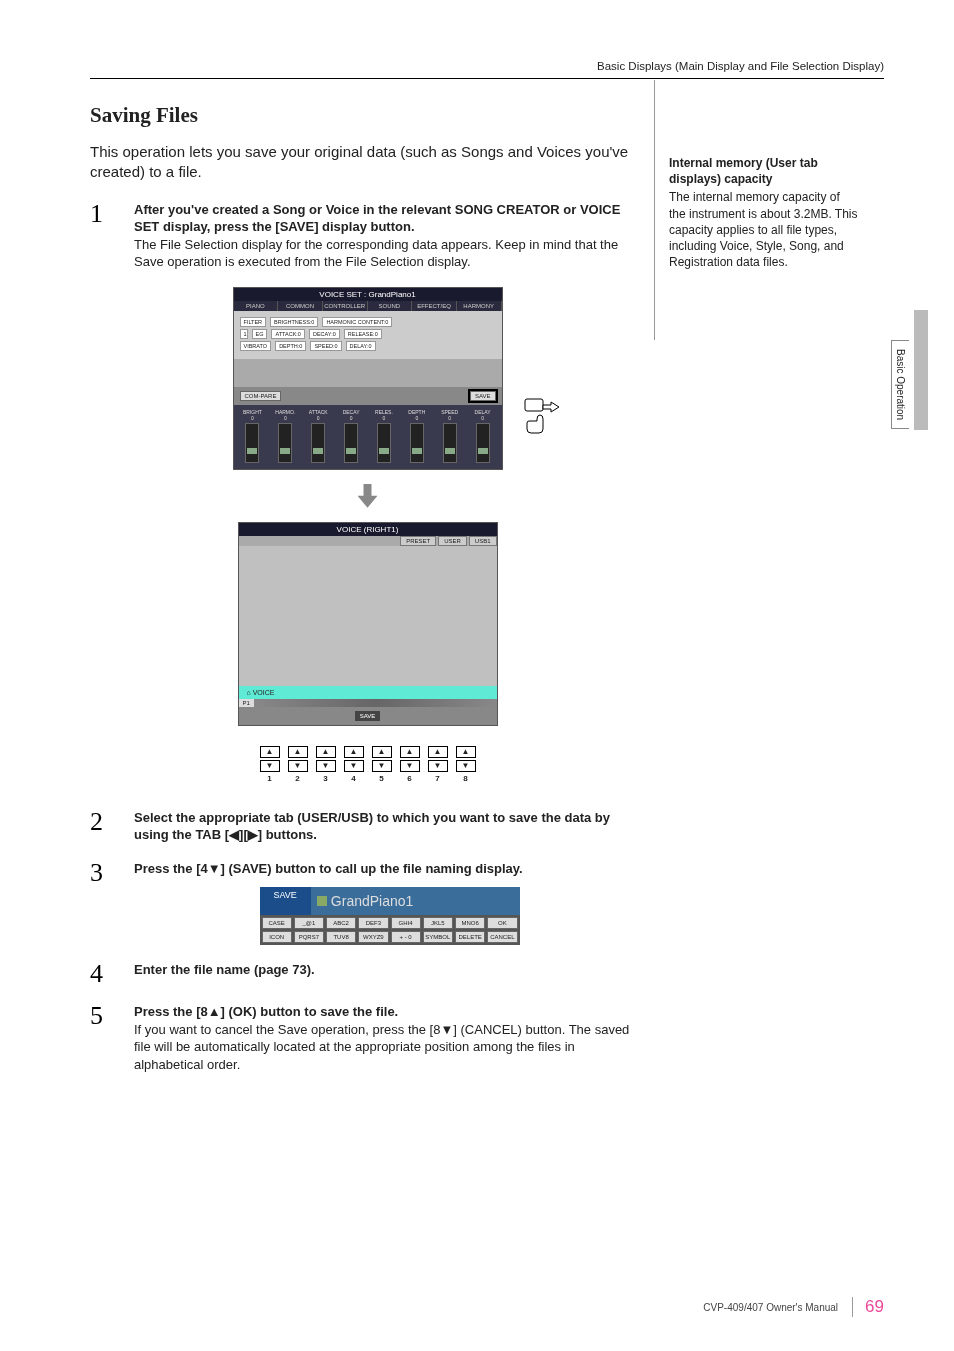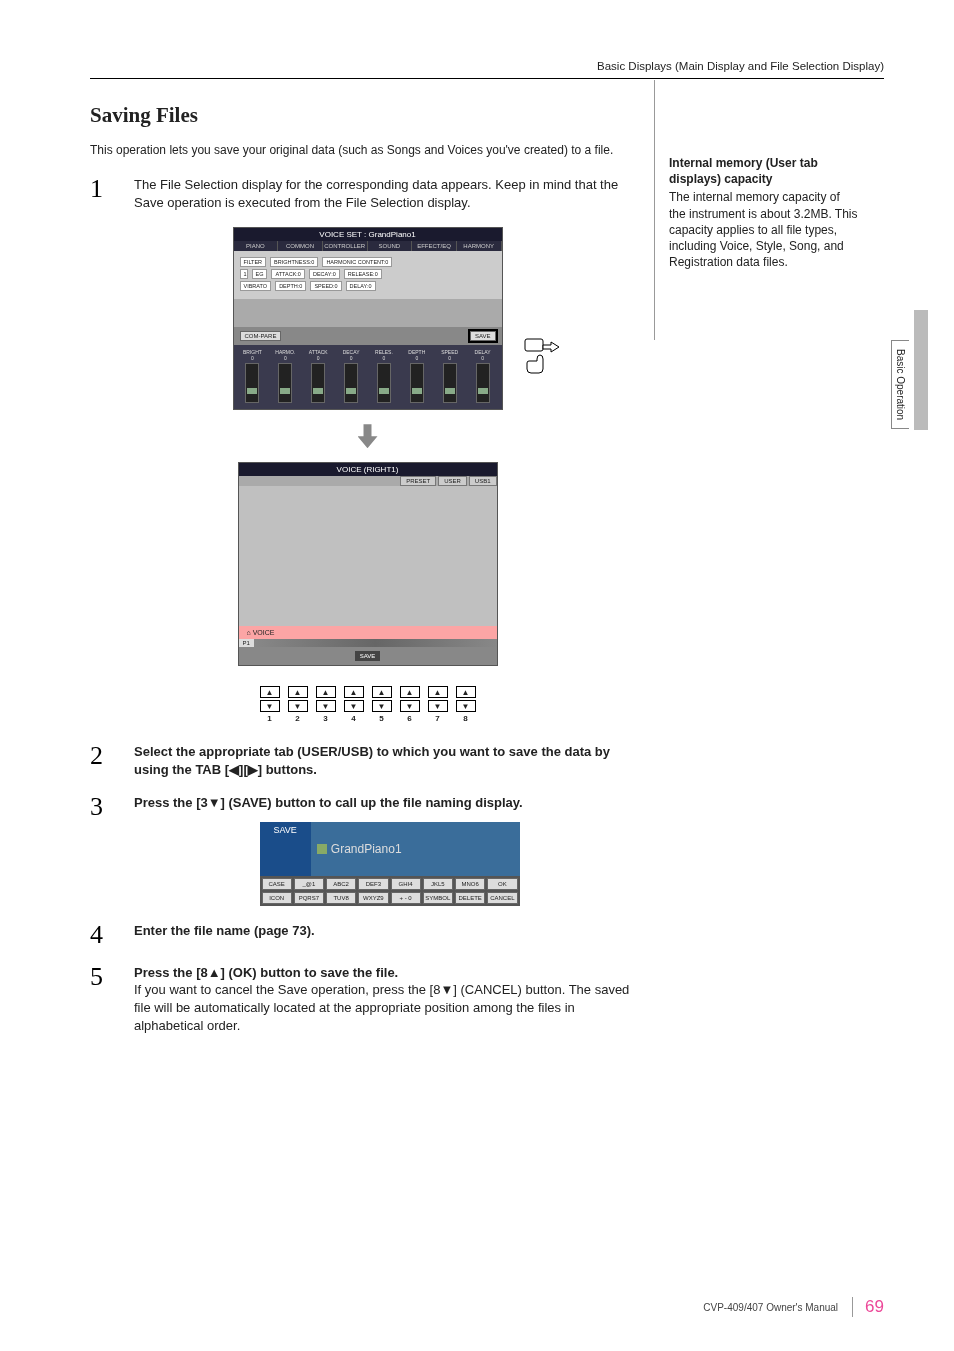--- a/index.html
+++ b/index.html
@@ -38,21 +38,21 @@
   .right-col {
     width: 190px;
   }
   .section-title {
     font-size: 21px;
     font-weight: bold;
     margin-bottom: 14px;
     font-family: Georgia, 'Times New Roman', serif;
   }
   .section-intro {
-    font-size: 12px;
+    font-size: 15px;
     line-height: 1.35;
     margin-bottom: 18px;
   }
   .step {
     display: flex;
     gap: 18px;
     margin-bottom: 16px;
   }
   .step-num {
     font-family: Georgia, 'Times New Roman', serif;
@@ -77,21 +77,21 @@
   }
   .note-box {
     font-size: 12px;
     line-height: 1.35;
   }
   .note-title {
     font-weight: bold;
     margin-bottom: 2px;
   }
   .screenshot-area {
-    margin: 16px 0 20px 0;
+    margin: 16px 0 26px 0;
     display: flex;
     flex-direction: column;
     align-items: center;
     gap: 14px;
   }
   
   .voice-set {
     width: 270px;
     background: #888;
     border: 1px solid #555;
@@ -130,21 +130,21 @@
   .vs-slider::after{content:''; position:absolute; bottom:8px; left:1px; right:1px; height:6px; background:#8a8;}
   .finger-icon {
     position:absolute; right:-60px; top:110px; width:40px; height:40px;
   }
   .arrow-down{
     width:20px; height:24px; background:#888;
     clip-path: polygon(30% 0, 70% 0, 70% 50%, 100% 50%, 50% 100%, 0 50%, 30% 50%);
   }
   
   .voice-right {
-    width: 260px; background:#fca5a5; border:1px solid #555;
+    width: 260px; background:#5eead4; border:1px solid #555;
   }
   .vr-title{background:#1a1a2e; color:#fff; font-size:8px; text-align:center; padding:2px;}
   .vr-tabs{display:flex; justify-content:flex-end; background:#aaa;}
   .vr-tab{font-size:6px; background:#ccc; border:1px solid #777; padding:1px 5px; margin-left:2px;}
   .vr-body{height:140px; background:#c0c0c0;}
   .vr-voice{font-size:7px; padding:3px 8px;}
   .vr-p1{display:flex; background:#777;}
   .vr-p1-label{font-size:6px; background:#ddd; padding:1px 4px;}
   .vr-bottom{display:flex; justify-content:center; padding:4px; background:#888;}
   .vr-save{font-size:6px; background:#444; color:#fff; padding:2px 5px;}
@@ -155,21 +155,21 @@
     width:20px; height:12px; border:1px solid #000; background:#fff;
     display:flex; align-items:center; justify-content:center; font-size:8px;
   }
   .btn-num{font-size:8px; font-weight:bold;}
   
   .save-entry{
     width:260px; margin:10px auto 0; 
   }
   .save-top{display:flex; align-items:stretch;}
   .save-label{background:#1a4d8a; color:#fff; font-size:9px; padding:3px 14px;}
-  .save-field{flex:1; background:#3a6d9a; color:#ddd; font-size:12px; padding:20px 6px; display:flex; align-items:center; gap:4px;}
+  .save-field{flex:1; background:#3a6d9a; color:#ddd; font-size:14px; padding:6px 6px; display:flex; align-items:center; gap:4px;}
   .save-field::before{content:''; width:10px; height:10px; background:#8a6; display:inline-block;}
   .save-keys{display:flex; flex-wrap:wrap; background:#555; padding:2px; gap:2px;}
   .save-key{
     background:#ddd; border:1px solid #666; font-size:6px; padding:2px 0;
     flex:1 0 11%; text-align:center; min-width:28px;
   }
   
   .side-line{
     position:absolute; top:80px; left:654px; width:0; height:260px; border-left:0.5px solid #999;
   }
@@ -196,20 +196,21 @@
 </div>
 
 <div class="main-cols">
   <div class="left-col">
     <div class="section-title">Saving Files</div>
     <div class="section-intro">This operation lets you save your original data (such as Songs and Voices you've created) to a file.</div>
 
     <div class="step">
       <div class="step-num">1</div>
       <div class="step-body">
+        <div class="step-bold">After you've created a Song or Voice in the relevant SONG CREATOR or VOICE SET display, press the [SAVE] display button.</div>
         <div class="step-text">The File Selection display for the corresponding data appears. Keep in mind that the Save operation is executed from the File Selection display.</div>
       </div>
     </div>
 
     <div class="screenshot-area">
       <div style="position:relative;">
         <div class="voice-set">
           <div class="vs-title">VOICE SET : GrandPiano1</div>
           <div class="vs-tabs">
             <div class="vs-tab">PIANO</div>
@@ -361,21 +362,21 @@
     <div class="step">
       <div class="step-num">2</div>
       <div class="step-body">
         <div class="step-bold">Select the appropriate tab (USER/USB) to which you want to save the data by using the TAB [◀][▶] buttons.</div>
       </div>
     </div>
 
     <div class="step">
       <div class="step-num">3</div>
       <div class="step-body">
-        <div class="step-bold">Press the [3▼] (SAVE) button to call up the file naming display.</div>
+        <div class="step-bold">Press the [4▼] (SAVE) button to call up the file naming display.</div>
         <div class="save-entry">
           <div class="save-top">
             <div class="save-label">SAVE</div>
             <div class="save-field">GrandPiano1</div>
           </div>
           <div class="save-keys">
             <div class="save-key">CASE</div>
             <div class="save-key">_@1</div>
             <div class="save-key">ABC2</div>
             <div class="save-key">DEF3</div>

